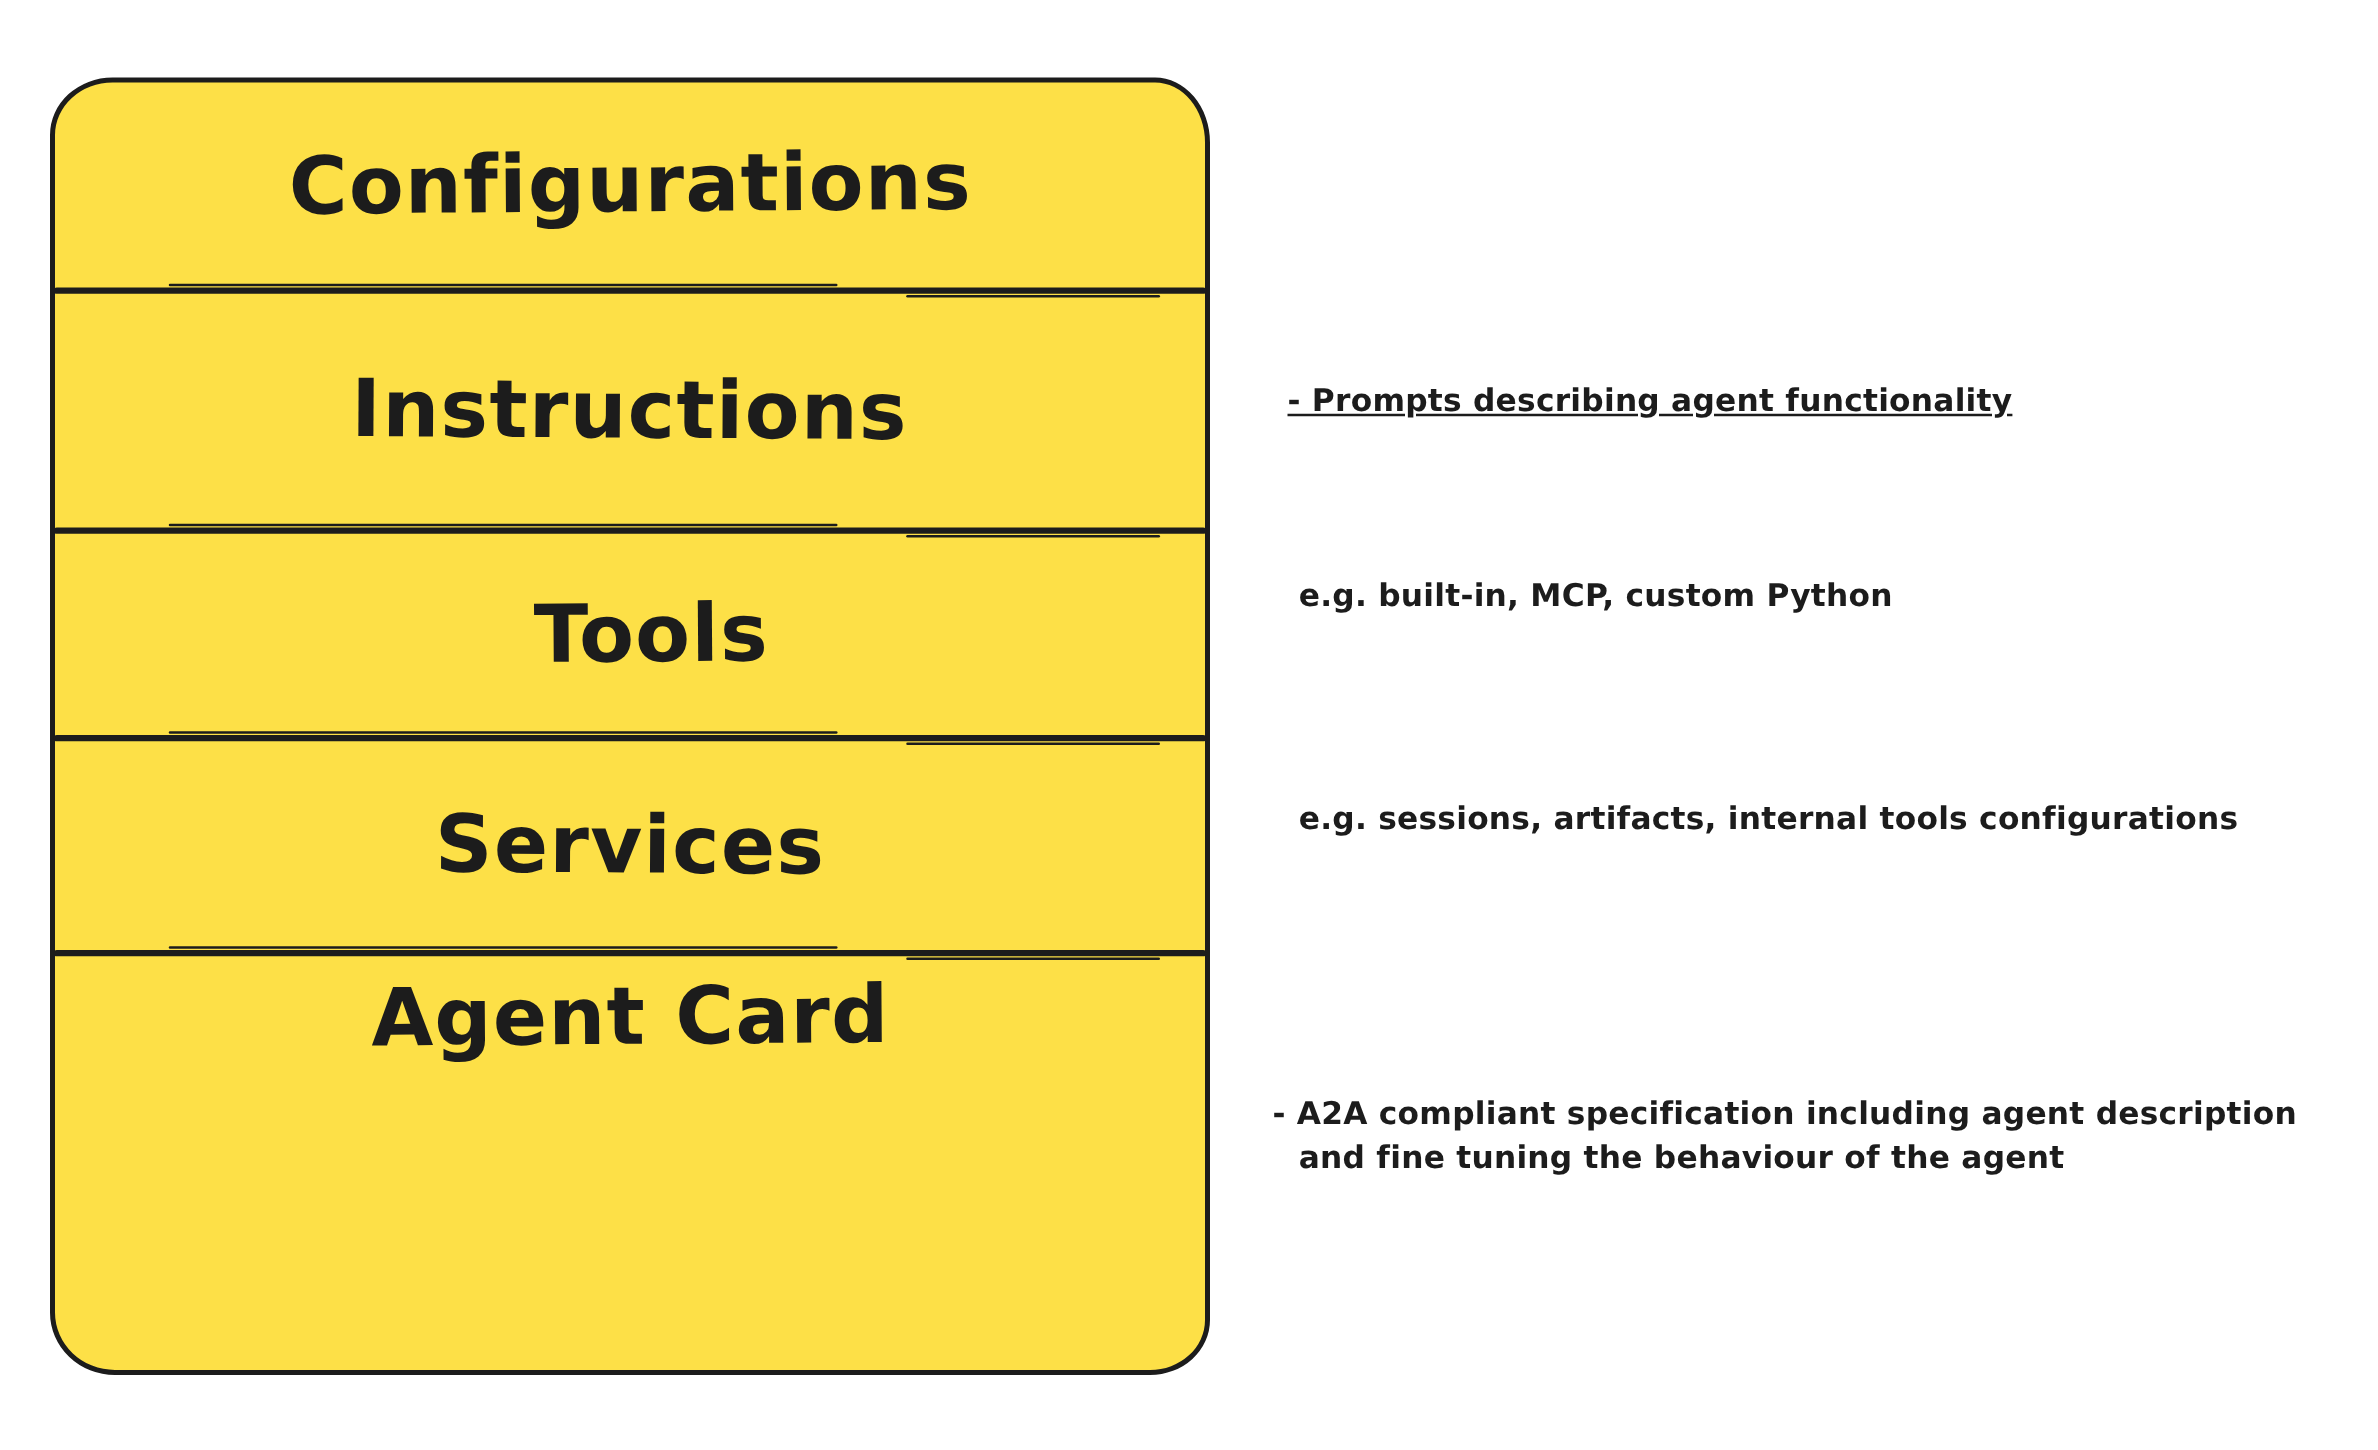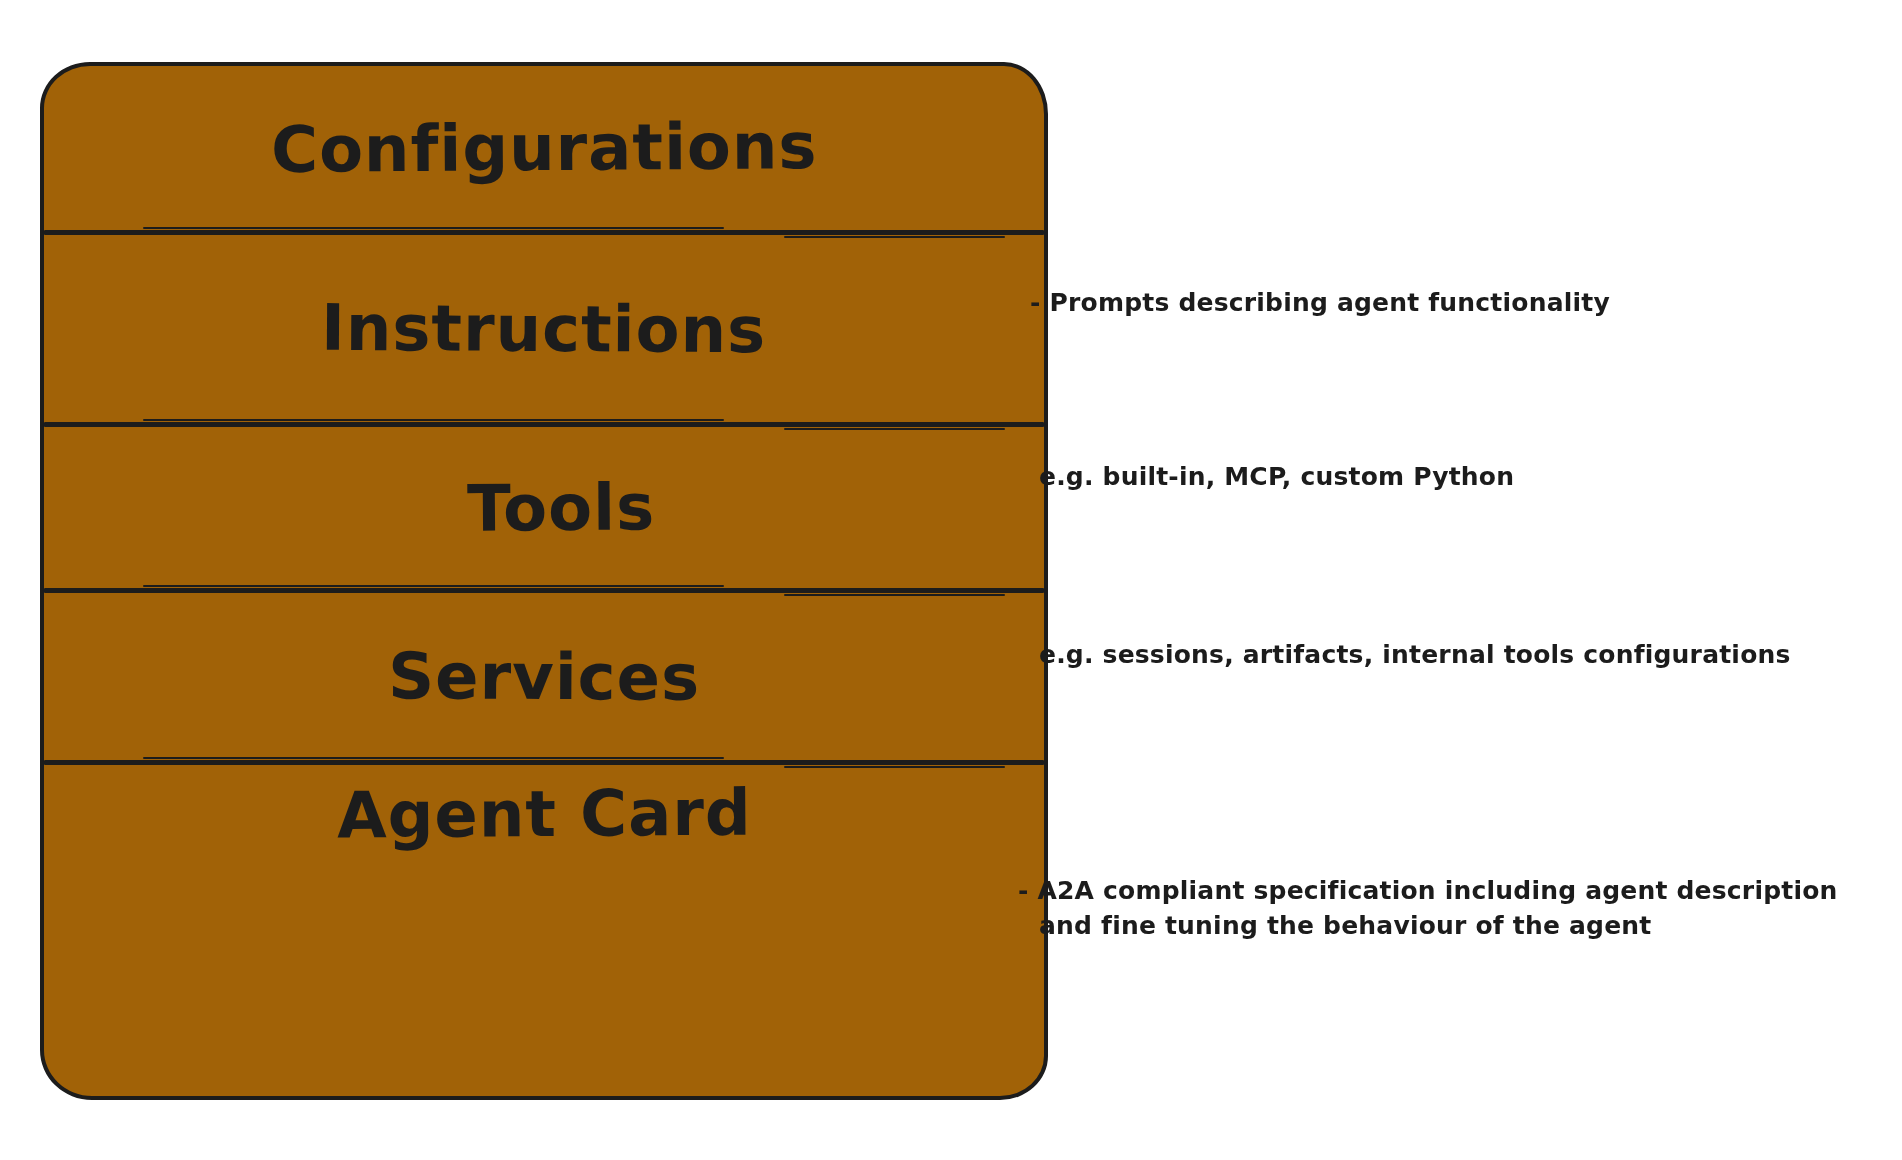--- a/index.html
+++ b/index.html
@@ -15,28 +15,28 @@
     font-family: "DejaVu Sans", sans-serif;
     color: #1c1c1c;
     overflow: hidden;
   }
 
   
   .stack-box {
     position: absolute;
     left: 40px;
     top: 62px;
-    width: 1008px;
+    width: 928px;
     height: 1038px;
     border: 4px solid #1c1c1c;
     border-radius: 50px 44px 48px 52px / 46px 52px 44px 50px;
     box-sizing: border-box;
     display: flex;
     flex-direction: column;
-    background: #a16207;
+    background: #fde047;
   }
   .section {
     display: flex;
     align-items: center;
     justify-content: center;
     box-sizing: border-box;
   }
   .section-label {
     font-size: 64px;
     font-weight: 700;
@@ -85,21 +85,21 @@
   .anno {
     position: absolute;
     left: 1018px;
     font-size: 25px;
     font-weight: 600;
     letter-spacing: 0.2px;
     line-height: 34.5px;
     white-space: nowrap;
   }
   .anno-1 { top: 104px; }
-  .anno-2 { top: 286px; left: 1030px; }
+  .anno-2 { top: 304px; left: 1030px; text-decoration: underline; }
   .anno-3 { top: 460px; }
   .anno-4 { top: 638px; }
   .anno-5 { top: 874px; }
   .anno .indent { padding-left: 21px; }
 </style>
 </head>
 <body>
 
 <div class="canvas">
 

